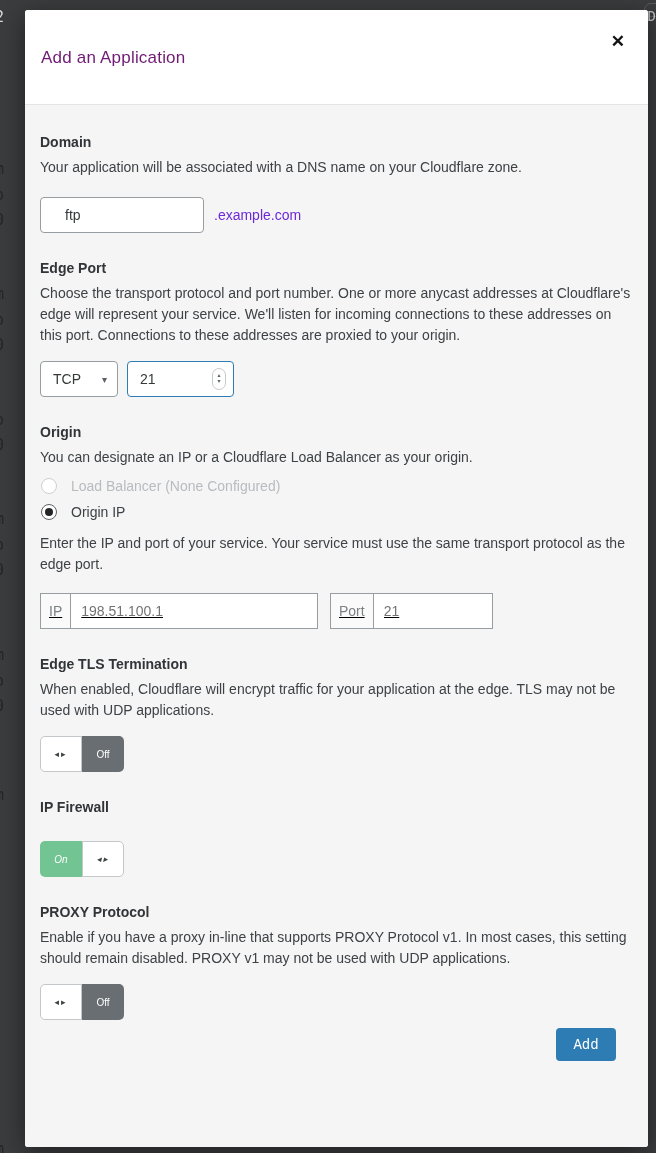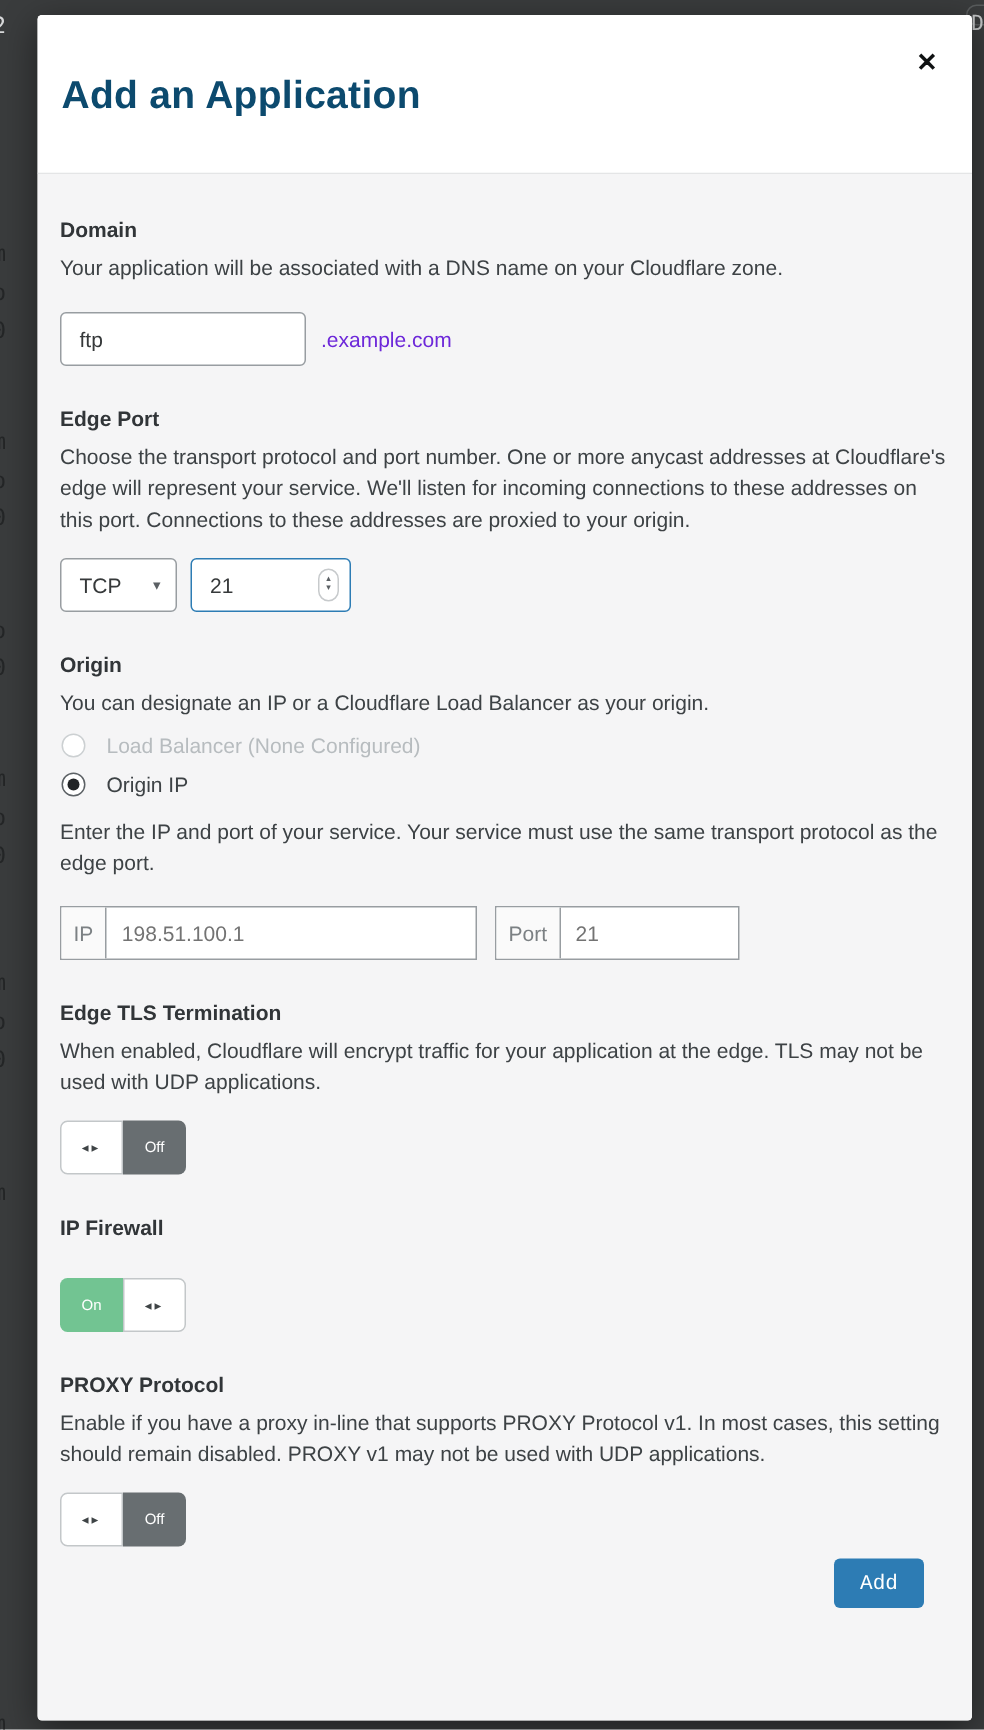--- a/index.html
+++ b/index.html
@@ -51,23 +51,23 @@
     display: flex;
     flex-direction: column;
     overflow: hidden;
   }
   .modal-header {
     position: relative;
     background: #ffffff;
     padding: 38px 24px 36px 16px;
   }
   .modal-title {
-    font-size: 26px;
-    font-weight: 700;
-    color: #0c4a6e;
+    font-size: 17px;
+    font-weight: 400;
+    color: #701a75;
     letter-spacing: 0.2px;
   }
   .close-btn {
     position: absolute;
     top: 23px; right: 23px;
     font-size: 17px;
     font-weight: bold;
     color: #101213;
     cursor: pointer;
     line-height: 1;
@@ -95,21 +95,21 @@
   
   .row { display: flex; align-items: center; }
   .text-input {
     height: 36px;
     border: 1px solid #989da1;
     border-radius: 4px;
     background: #fff;
     font-family: "Liberation Sans", sans-serif;
     font-size: 14px;
     color: #36393a;
-    padding: 0 12px;
+    padding: 0 24px;
     outline: none;
   }
   .domain-input { width: 164px; }
   .suffix { font-size: 14px; color: #6d28d9; margin-left: 10px; }
   .select-box {
     width: 78px; height: 36px;
     border: 1px solid #989da1;
     border-radius: 4px;
     background: #fff;
     display: flex; align-items: center; justify-content: space-between;
@@ -274,40 +274,40 @@
       <span class="radio-circle disabled"></span>
       <span class="radio-label disabled">Load Balancer (None Configured)</span>
     </div>
     <div class="radio-row">
       <span class="radio-circle">
           <span class="dot"></span>
         </span>
       <span class="radio-label">Origin IP</span>
     </div>
     <div class="desc origin-desc">Enter the IP and port of your service. Your service must use the same transport protocol as the edge port.</div>
-    <div class="row" style="margin-top:18px;">
+    <div class="row" style="margin-top:18px;text-decoration:underline;">
       <div class="input-group ip-group">
         <span class="prefix">IP</span>
         <input value="198.51.100.1" style="">
       </div>
       <div class="input-group port-group">
         <span class="prefix">Port</span>
         <input value="21" style="">
       </div>
     </div>
 
     <div class="section-label">Edge TLS Termination</div>
     <div class="desc">When enabled, Cloudflare will encrypt traffic for your application at the edge. TLS may not be used with UDP applications.</div>
     <div class="toggle" style="margin-top:15px;">
       <span class="toggle-handle left">◂▸</span>
       <span class="toggle-state off">Off</span>
     </div>
 
     <div class="section-label">IP Firewall</div>
-    <div class="toggle" style="margin-top:26px;">
+    <div class="toggle" style="margin-top:26px;font-style:italic;">
       <span class="toggle-state on">On</span>
       <span class="toggle-handle right">◂▸</span>
     </div>
 
     <div class="section-label">PROXY Protocol</div>
     <div class="desc">Enable if you have a proxy in-line that supports PROXY Protocol v1. In most cases, this setting should remain disabled. PROXY v1 may not be used with UDP applications.</div>
     <div class="toggle" style="margin-top:15px;">
       <span class="toggle-handle left">◂▸</span>
       <span class="toggle-state off">Off</span>
     </div>

